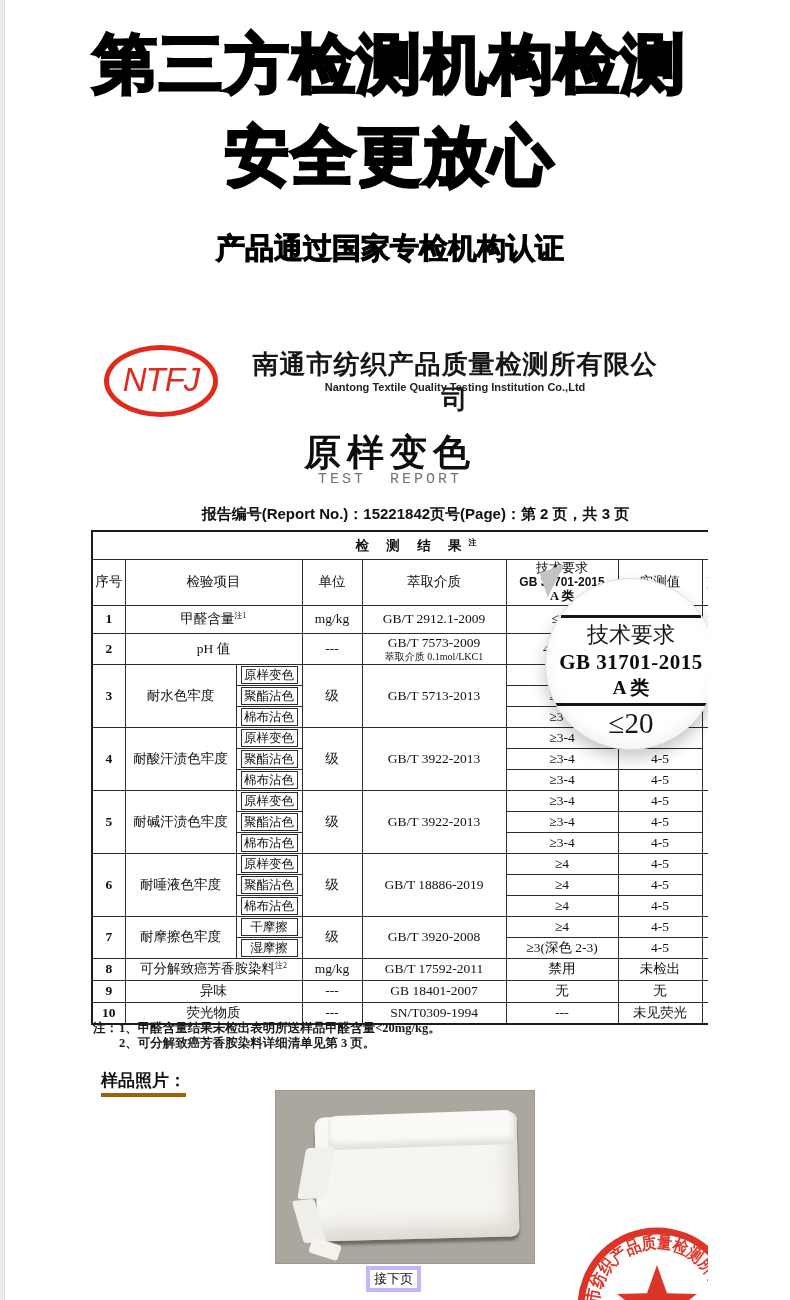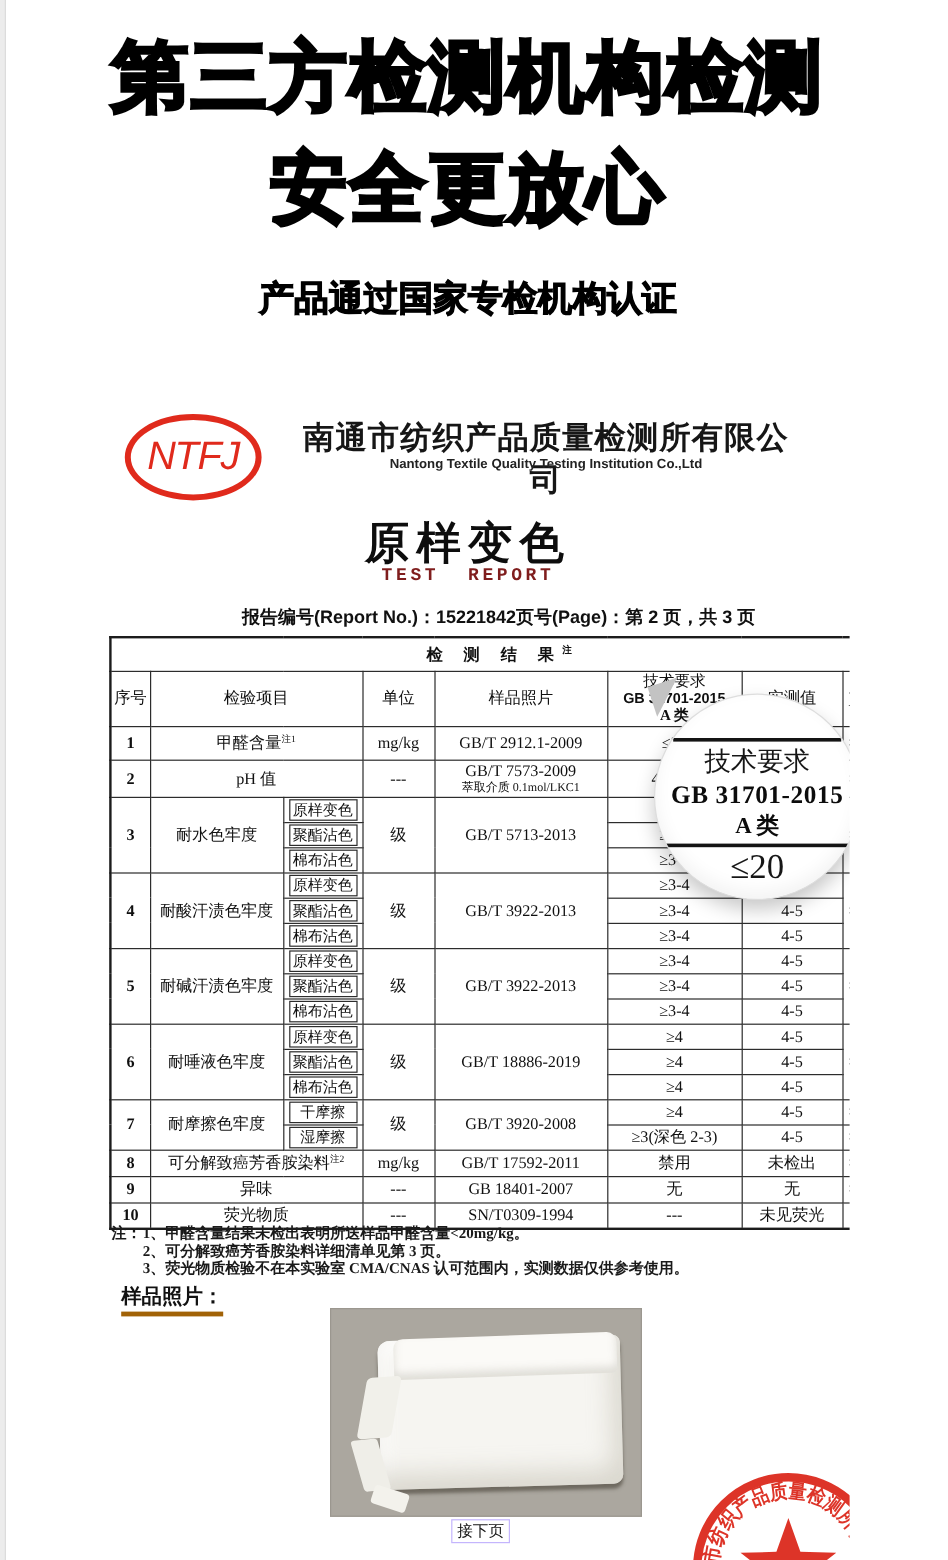--- a/index.html
+++ b/index.html
@@ -21,21 +21,21 @@
         display:flex;align-items:center;justify-content:center;}
   .logo span{font-family:"Liberation Sans",sans-serif;font-style:italic;font-weight:normal;font-size:33px;
              color:#e02a1c;letter-spacing:-1px;transform:translateY(-1px);}
   .company-cn{left:240px;top:347px;width:430px;text-align:center;font-family:"Liberation Sans",sans-serif;
               font-weight:bold;font-size:26px;color:#161616;letter-spacing:1px;}
   .company-en{left:240px;top:381px;width:430px;text-align:center;font-family:"Liberation Sans",sans-serif;
               font-weight:bold;font-size:11px;color:#222;}
   .report-title{left:0;top:428px;width:780px;text-align:center;font-family:"Liberation Sans",sans-serif;
                 font-weight:bold;font-size:37px;letter-spacing:6px;color:#0d0d0d;}
   .report-title-en{left:0;top:471px;width:780px;text-align:center;font-family:"Liberation Mono","DejaVu Sans Mono",monospace;
-                   font-weight:bold;font-size:15px;letter-spacing:3px;word-spacing:12px;color:#7f1d1d;}
+                   font-weight:normal;font-size:15px;letter-spacing:3px;word-spacing:12px;color:#737373;}
   
   .report-meta{left:93px;top:505px;width:645px;display:flex;justify-content:center;
                font-family:"Liberation Sans",sans-serif;font-weight:bold;font-size:15px;color:#101010;}
   
   table.results{position:absolute;left:91px;top:530px;width:648px;border-collapse:collapse;table-layout:fixed;
                 border:2px solid #1c1c1c;z-index:1;}
   table.results td{border:1px solid #2c2c2c;padding:0 2px;text-align:center;vertical-align:middle;
                    font-size:13.5px;line-height:1.12;overflow:hidden;color:#101010;}
   td.t-title{font-size:15.5px;font-weight:bold;letter-spacing:7px;border-bottom:2px solid #1c1c1c;}
   td.t-title sup{font-size:8px;letter-spacing:0;}
@@ -76,21 +76,21 @@
                          inset 6px 8px 16px rgba(255,255,255,.85);}
   .cloth-top{position:absolute;left:52px;top:22px;right:20px;height:34px;background:#fbfaf7;
              border-radius:8px 8px 4px 4px;transform:rotate(-2deg);
              box-shadow:inset 0 -5px 7px rgba(140,135,120,.25);}
   .fray1{position:absolute;left:26px;top:56px;width:28px;height:52px;background:#f1f0ea;
          transform:rotate(10deg) skewY(-14deg);border-radius:4px;}
   .fray2{position:absolute;left:22px;top:108px;width:22px;height:44px;background:#efeee8;
          transform:rotate(-16deg) skewY(10deg);border-radius:3px;}
   .fray3{position:absolute;left:34px;top:150px;width:30px;height:16px;background:#f3f2ec;
          transform:rotate(18deg);border-radius:3px;}
-  .next-page{left:376px;top:1266px;border:1px solid #c4b5fd;padding:0 4px;font-size:13px;line-height:18px;color:#111;z-index:2;}
+  .next-page{left:366px;top:1266px;border:4px solid #c4b5fd;padding:0 4px;font-size:13px;line-height:18px;color:#111;z-index:2;}
   
   .stamp{left:572px;top:1222px;width:170px;height:170px;z-index:6;opacity:.95;}
 </style>
 </head>
 <body>
 
 <div id="page">
   <div class="abs strip-left"></div>
 
   <div class="abs headline hl1">第三方检测机构检测</div>
@@ -129,21 +129,21 @@
     <tbody>
       <tr style="height:28px">
         <td colspan="8" class="t-title">
           <span>检 测 结 果</span><sup>注</sup>
         </td>
       </tr>
       <tr class="hdr" style="height:46px">
         <td>序号</td>
         <td colspan="2">检验项目</td>
         <td>单位</td>
-        <td>样品照片</td>
+        <td>萃取介质</td>
         <td>
           <div class="req-h1">技术要求</div>
           <div class="req-h2">GB 31701-2015</div>
           <div class="req-h3">A 类</div>
         </td>
         <td>实测值</td>
         <td>单项评定</td>
       </tr>
     <tr style="height: 28px;">
           <td class="c-no">1</td>
@@ -326,21 +326,20 @@
     <div class="mag-rule2"></div>
     <div class="mag-val">≤20</div>
   </div>
 
   <div class="abs notes">
       <div class="note-line">
         <span class="note-prefix">注：</span>
         <span>1、甲醛含量结果未检出表明所送样品甲醛含量&lt;20mg/kg。</span>
       </div>
       <div class="note-ind">2、可分解致癌芳香胺染料详细清单见第 3 页。</div>
-      <div class="note-ind">3、荧光物质检验不在本实验室 CMA/CNAS 认可范围内，实测数据仅供参考使用。</div>
     </div>
 
   <div class="abs sample-label">样品照片：</div>
 
   <div class="abs photo">
     <div class="cloth-main"></div>
     <div class="cloth-top"></div>
     <div class="fray1"></div>
     <div class="fray2"></div>
     <div class="fray3"></div>

